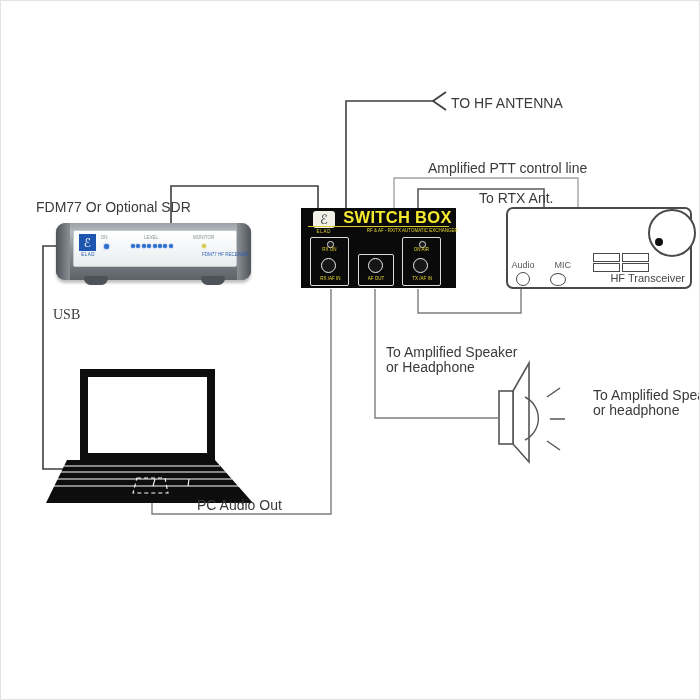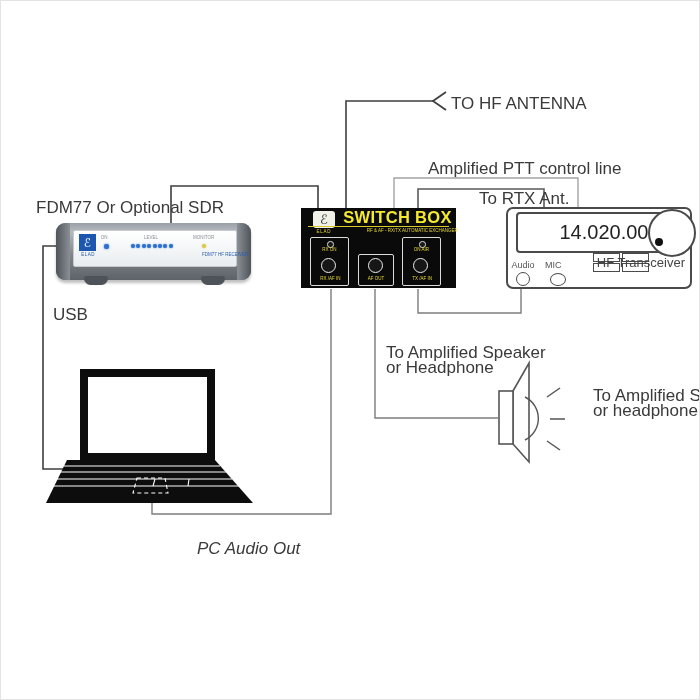--- a/index.html
+++ b/index.html
@@ -2,21 +2,21 @@
 <html style="--switch-box-bg: #0a0a0a; --switch-box-accent: #f4e92e; --wire-dark: #3f3f3f; --wire-medium: #7d7d7d; --wire-light: #a3a3a3; --label-text: #3a3a3a; --sdr-logo-blue: #1c56ae; --led-blue: #2f6fd0; --led-yellow: #d9c94e;"><head>
 <meta charset="utf-8">
 <style>
   html,body{margin:0;padding:0;background:#fff;}
   #canvas{
     position:relative;width:700px;height:700px;background:#ffffff;
     font-family:"Liberation Sans", sans-serif;color:#333;overflow:hidden;
     border:1px solid #e3e3e3;box-sizing:border-box;
   }
   #wires{position:absolute;left:0;top:0;width:700px;height:700px;}
-  .lbl{position:absolute;font-size:17px;color:#3a3a3a;white-space:nowrap;line-height:15px;}
+  .lbl{position:absolute;font-size:14px;color:#3a3a3a;white-space:nowrap;line-height:15px;}
   .micro{font-size:9px;transform:scale(.5);transform-origin:center top;text-align:center;white-space:nowrap;line-height:10px;}
 
   
   #sdr{position:absolute;left:55px;top:222px;width:195px;height:57px;border-radius:9px;
        background:linear-gradient(180deg,#9aa0a6 0%,#b4bac0 15%,#82878d 55%,#5d6268 100%);
        box-shadow:0 3px 3px rgba(0,0,0,.25);}
   .sdr-cap{position:absolute;top:0;width:14px;height:57px;}
   #sdr-cap-l{left:0;border-radius:9px 0 0 9px;background:linear-gradient(90deg,#4f545a,#8b9096);}
   #sdr-cap-r{right:0;border-radius:0 9px 9px 0;background:linear-gradient(270deg,#4f545a,#8b9096);}
   #sdr-panel{position:absolute;left:17px;top:7px;width:162px;height:35px;border-radius:2px;
@@ -54,24 +54,24 @@
   
   #rig{position:absolute;left:505px;top:206px;width:186px;height:82px;background:#fff;
        border:2px solid #4a4a4a;border-radius:7px;box-sizing:border-box;}
   #rig-display{position:absolute;left:8px;top:3px;width:128px;height:37px;border:2px solid #4a4a4a;border-radius:4px;
        display:flex;align-items:center;justify-content:center;padding-left:22px;box-sizing:content-box;
        font-size:20px;color:#222;}
   #rig-knob{position:absolute;left:140px;top:0px;width:44px;height:44px;border:2.5px solid #4a4a4a;border-radius:50%;background:#fff;}
   #rig-knob-dot{position:absolute;left:5px;top:27px;width:8px;height:8px;background:#111;border-radius:50%;}
   .rig-btn{position:absolute;width:25px;height:7px;border:1.5px solid #4a4a4a;}
   #rig-phone-lbl{position:absolute;left:1px;top:51px;width:28px;text-align:center;font-size:9px;color:#555;}
-  #rig-mic-lbl{position:absolute;left:37px;top:51px;width:26px;text-align:left;font-size:9px;color:#555;}
+  #rig-mic-lbl{position:absolute;left:37px;top:51px;width:26px;text-align:right;font-size:9px;color:#555;}
   #rig-phone-jack{position:absolute;left:8px;top:63px;width:12px;height:12px;border:1.5px solid #4a4a4a;border-radius:50%;}
   #rig-mic-jack{position:absolute;left:42px;top:64px;width:14px;height:11px;border:1.5px solid #4a4a4a;border-radius:50%;}
-  #rig-name{position:absolute;right:5px;bottom:17px;font-size:13px;color:#444;text-align:right;}
+  #rig-name{position:absolute;right:5px;bottom:3px;font-size:11px;color:#444;text-align:right;}
 </style>
 </head>
 <body>
 
 <div id="canvas">
 
   <svg id="wires" viewBox="0 0 700 700">
 
     <polyline points="170,222 170,185 317,185 317,208" fill="none" stroke="#3f3f3f" stroke-width="1.6"></polyline>
     <polyline points="345,208 345,100 432,100" fill="none" stroke="#3f3f3f" stroke-width="1.6"></polyline>
@@ -104,33 +104,33 @@
       <path d="M 524,396 A 24,24 0 0 1 524,439" fill="none" stroke-width="1.4"></path>
       <g stroke-width="1.5">
         <line x1="546" y1="396" x2="559" y2="387"></line>
         <line x1="549" y1="418" x2="564" y2="418"></line>
         <line x1="546" y1="440" x2="559" y2="449"></line>
       </g>
     </g>
   </svg>
 
   <div class="lbl" style="left:35px;top:199px;">FDM77 Or Optional SDR</div>
-  <div class="lbl" style="left:52px;top:306px;">USB</div>
+  <div class="lbl" style="left:52px;top:306px;font-family:Liberation Serif, serif;">USB</div>
   <div class="lbl" style="left:450px;top:95px;">TO HF ANTENNA</div>
   <div class="lbl" style="left:427px;top:160px;">Amplified PTT control line</div>
   <div class="lbl" style="left:478px;top:190px;">To RTX Ant.</div>
   <div class="lbl" style="left:385px;top:344px;">
     <div>To Amplified Speaker</div>
     <div>or Headphone</div>
   </div>
   <div class="lbl" style="left:592px;top:387px;">
     <div>To Amplified Speaker</div>
     <div>or headphone</div>
   </div>
-  <div class="lbl" style="left:196px;top:540px;font-style:italic;">PC Audio Out</div>
+  <div class="lbl" style="left:196px;top:497px;">PC Audio Out</div>
 
   <div id="sdr">
     <div id="sdr-cap-l" class="sdr-cap"></div>
     <div id="sdr-cap-r" class="sdr-cap"></div>
     <div id="sdr-panel">
       <div id="sdr-logo">ℰ</div>
       <div id="sdr-logo-text" class="micro">ELAD</div>
       <div class="sdr-lbl micro" style="left:22px;top:4px;width:16px;">ON</div>
       <div id="sdr-on-led" class="led"></div>
       <div class="sdr-lbl micro" style="left:55px;top:4px;width:44px;">LEVEL</div>
@@ -171,21 +171,20 @@
     </div>
     <div id="sb-group-tx" class="sb-group">
       <div class="sb-led" style="left:16px;top:3px;"></div>
       <div class="sb-led-lbl micro">ON AIR</div>
       <div class="sb-jack" style="left:10px;top:20px;"></div>
       <div class="sb-jack-lbl micro" style="top:38px;">TX /AF IN</div>
     </div>
   </div>
 
   <div id="rig">
-    <div id="rig-display">14.020.00</div>
     <div id="rig-knob">
       <div id="rig-knob-dot"></div>
     </div>
     <div class="rig-btn" style="left:85px;top:44px;"></div>
     <div class="rig-btn" style="left:114px;top:44px;"></div>
     <div class="rig-btn" style="left:85px;top:54px;"></div>
     <div class="rig-btn" style="left:114px;top:54px;"></div>
     <div id="rig-phone-lbl">Audio</div>
     <div id="rig-mic-lbl">MIC</div>
     <div id="rig-phone-jack"></div>

